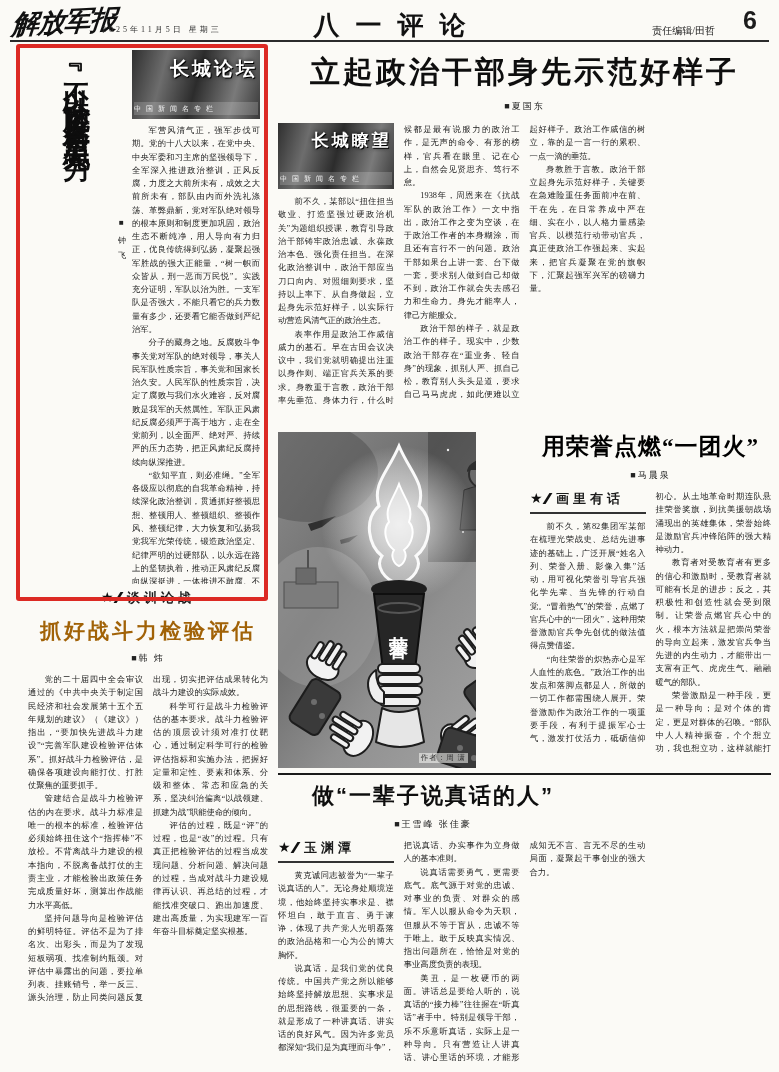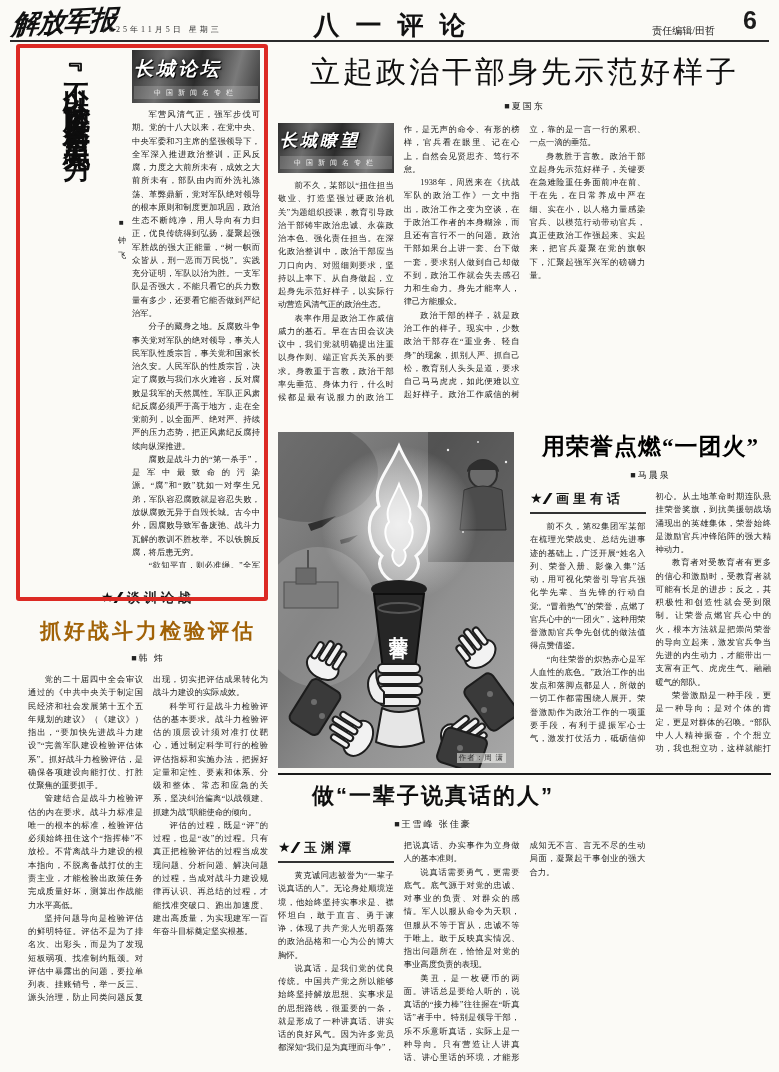--- a/index.html
+++ b/index.html
@@ -17,23 +17,23 @@
   .hdr-page-num { position:absolute; right:22px; top:6px; font-size:25px; font-weight:bold; font-family:"Liberation Sans",sans-serif; }
   .header-rule { position:absolute; left:10px; right:10px; top:40px; border-top:2px solid #2b2b2b; }
 
   
   .red-box { position:absolute; left:16px; top:44px; width:252px; height:557px;
              border:4px solid #dc2a24; border-radius:3px; z-index:60; pointer-events:none; }
 
   
   .col-logo { width:100%; background:linear-gradient(105deg,#2f2f2f 0%,#6d6d6d 25%,#2c2c2c 50%,#7a7a7a 78%,#383838 100%);
               padding:6px 2px 4px; break-inside:avoid; }
-  .col-logo-title { text-align:left; color:#fff; font-weight:bold; font-size:19px; letter-spacing:3px;
-                    text-shadow:1px 1px 0 #000, 0 0 4px #000; font-family:"Liberation Sans",sans-serif;font-style:italic; }
-  .col-logo-sub { margin-top:4px; text-align:center; color:#f3f3f3; font-size:7px; letter-spacing:5px;
+  .col-logo-title { text-align:right; color:#fff; font-weight:bold; font-size:19px; letter-spacing:3px;
+                    text-shadow:1px 1px 0 #000, 0 0 4px #000; font-family:"Liberation Sans",sans-serif; }
+  .col-logo-sub { margin-top:20px; color:#f3f3f3; font-size:7px; letter-spacing:5px;
                   background:rgba(255,255,255,.18); padding:2px 0 1px; }
 
   
   .mini-hdr { display:flex; align-items:center; gap:6px; break-inside:avoid; margin-bottom:6px; }
   .star-flash { position:relative; width:20px; height:18px; flex:0 0 auto; }
   .star-flash .star { position:absolute; left:0; top:0; font-size:14px; line-height:18px; color:#111; }
   .star-flash .flash { position:absolute; right:1px; top:3px; width:8px; height:11px;
                        border-right:3px solid #111; transform:skewX(-32deg); }
   .mini-hdr .label { font-size:13px; font-weight:bold; letter-spacing:4px; font-family:"Liberation Sans",sans-serif; white-space:nowrap; }
   .mini-hdr .line { flex:1; height:1px; background:#555; }
@@ -46,29 +46,29 @@
                    font-weight:900; font-size:27px; letter-spacing:7px; line-height:1; margin:4px auto 0; color:#0d0d0d; }
   .vert-author { position:absolute; right:-4px; top:168px; writing-mode:vertical-rl; text-orientation:upright;
                  font-size:8px; letter-spacing:3px; color:#222; }
   .left-article .text-col { flex:1; overflow:hidden; }
   .left-article .body { margin-top:5px; height:460px; overflow:hidden; }
 
   .body p { font-size:8.3px; line-height:1.6; text-align:justify; text-indent:2em; color:#222; }
 
   
   .main-article { position:absolute; left:278px; top:52px; width:493px; }
-  .main-headline { text-align:center; font-family:"Liberation Sans",sans-serif; font-weight:400;
+  .main-headline { text-align:center; font-family:"Liberation Sans",sans-serif; font-weight:700;
                    font-size:30px; letter-spacing:3px; color:#0e0e0e; }
   .byline { text-align:center; font-size:9px; color:#222; margin-top:7px; letter-spacing:2px; }
   .main-body { margin-top:10px; height:288px; column-count:4; column-gap:10px; column-fill:auto; overflow:hidden; }
   .main-body .col-logo { margin-bottom:6px; }
   .main-body .col-logo-title { font-size:17px; }
 
   
-  .illustration { position:absolute; left:278px; top:432px; width:236px; height:336px; overflow:hidden; }
+  .illustration { position:absolute; left:278px; top:432px; width:198px; height:336px; overflow:hidden; }
   .illo-caption { position:absolute; right:8px; bottom:5px; font-size:7.5px; color:#2f2f2f; letter-spacing:1px;
                   background:rgba(250,250,246,.55); padding:0 2px; }
 
   
   .honor-article { position:absolute; left:530px; top:431px; width:241px; }
   .honor-headline { text-align:center; font-size:23px; font-weight:bold; letter-spacing:1px; color:#000000; }
   .honor-body { margin-top:8px; height:266px; column-count:2; column-gap:10px; column-fill:auto; overflow:hidden; }
 
   .mid-rule { position:absolute; left:278px; top:773px; width:493px; height:2px; background:#1a1a1a; }
 
@@ -104,21 +104,20 @@
       <div class="vert-author">■钟 飞</div>
     </div>
     <div class="text-col">
       <div class="col-logo">
         <div class="col-logo-title">长城论坛</div>
         <div class="col-logo-sub">中国新闻名专栏</div>
       </div>
       <div class="body">
           <p>军营风清气正，强军步伐可期。党的十八大以来，在党中央、中央军委和习主席的坚强领导下，全军深入推进政治整训，正风反腐，力度之大前所未有，成效之大前所未有，部队由内而外洗礼涤荡、革弊鼎新，党对军队绝对领导的根本原则和制度更加巩固，政治生态不断纯净，用人导向有力归正，优良传统得到弘扬，凝聚起强军胜战的强大正能量，“树一帜而众皆从，刑一恶而万民悦”。实践充分证明，军队以治为胜。一支军队是否强大，不能只看它的兵力数量有多少，还要看它能否做到严纪治军。</p>
           <p>分子的藏身之地。反腐败斗争事关党对军队的绝对领导，事关人民军队性质宗旨，事关党和国家长治久安。人民军队的性质宗旨，决定了腐败与我们水火难容，反对腐败是我军的天然属性。军队正风肃纪反腐必须严于高于地方，走在全党前列，以全面严、绝对严、持续严的压力态势，把正风肃纪反腐持续向纵深推进。</p>
-          <p>腐败是战斗力的“第一杀手”，是军中最致命的污染源。“腐”和“败”犹如一对孪生兄弟，军队容忍腐败就是容忍失败，放纵腐败无异于自毁长城。古今中外，因腐败导致军备废弛、战斗力瓦解的教训不胜枚举。不以铁腕反腐，将后患无穷。</p>
           <p>“欲知平直，则必准绳。”全军各级应以彻底的自我革命精神，持续深化政治整训，贯通抓好整顿思想、整顿用人、整顿组织、整顿作风、整顿纪律，大力恢复和弘扬我党我军光荣传统，锻造政治坚定、纪律严明的过硬部队，以永远在路上的坚韧执着，推动正风肃纪反腐向纵深挺进，一体推进不敢腐、不能腐、不想腐，确保人民军队肌体风清气正、海晏河清。</p>
         </div>
     </div>
   </div>
 
   <div class="main-article">
     <div class="main-headline">立起政治干部身先示范好样子</div>
     <div class="byline">■夏国东</div>
     <div class="main-body body">
       <div class="col-logo">

